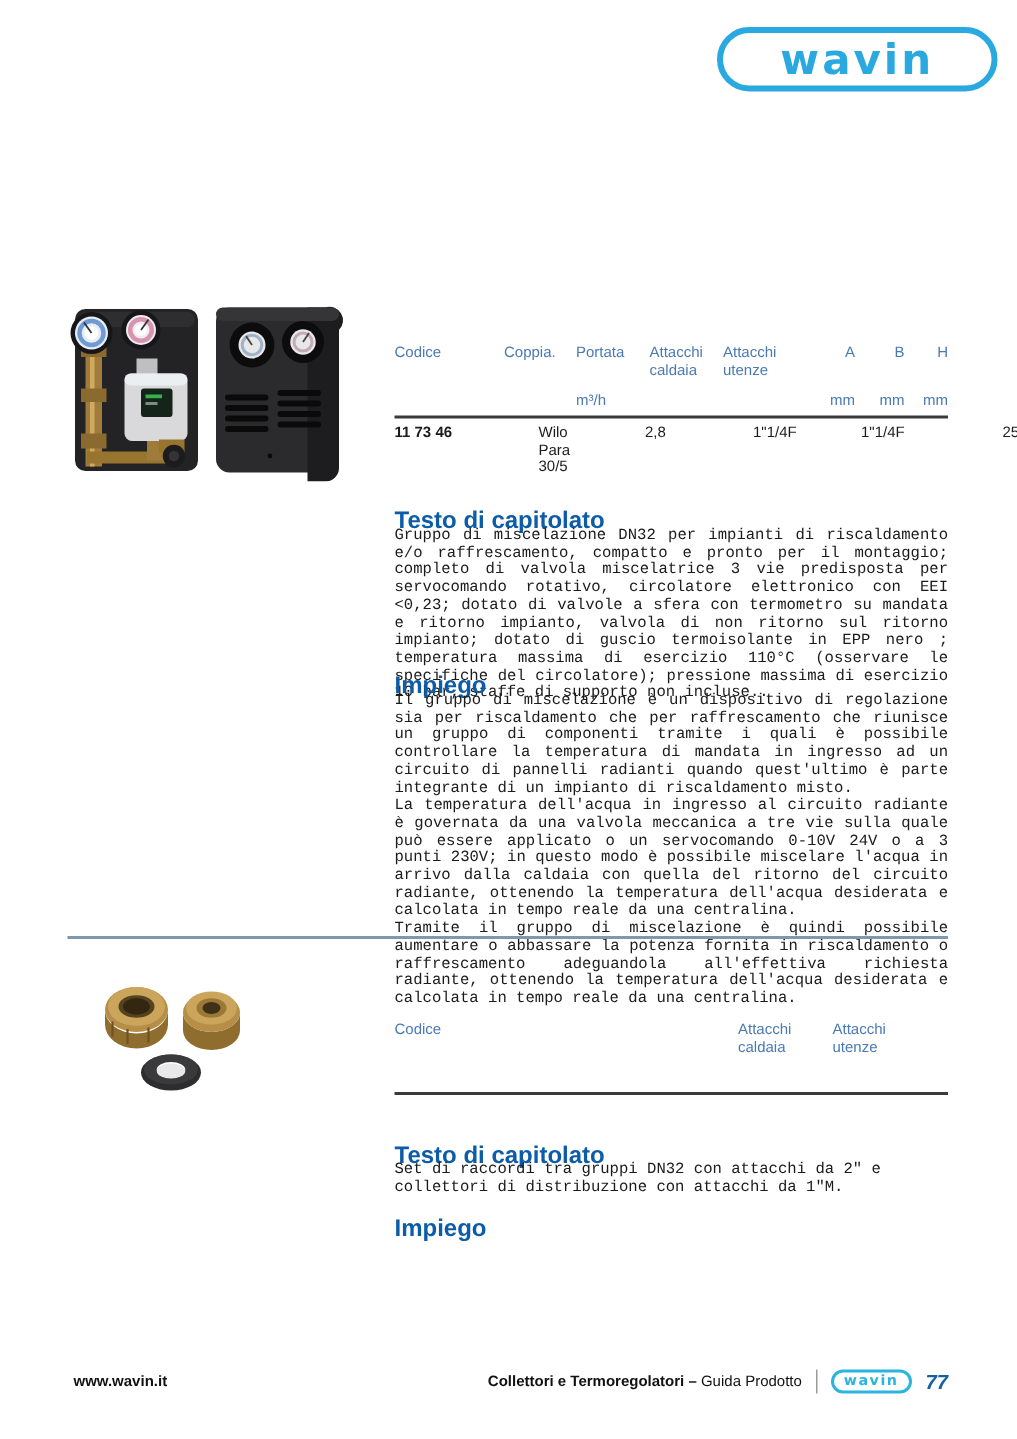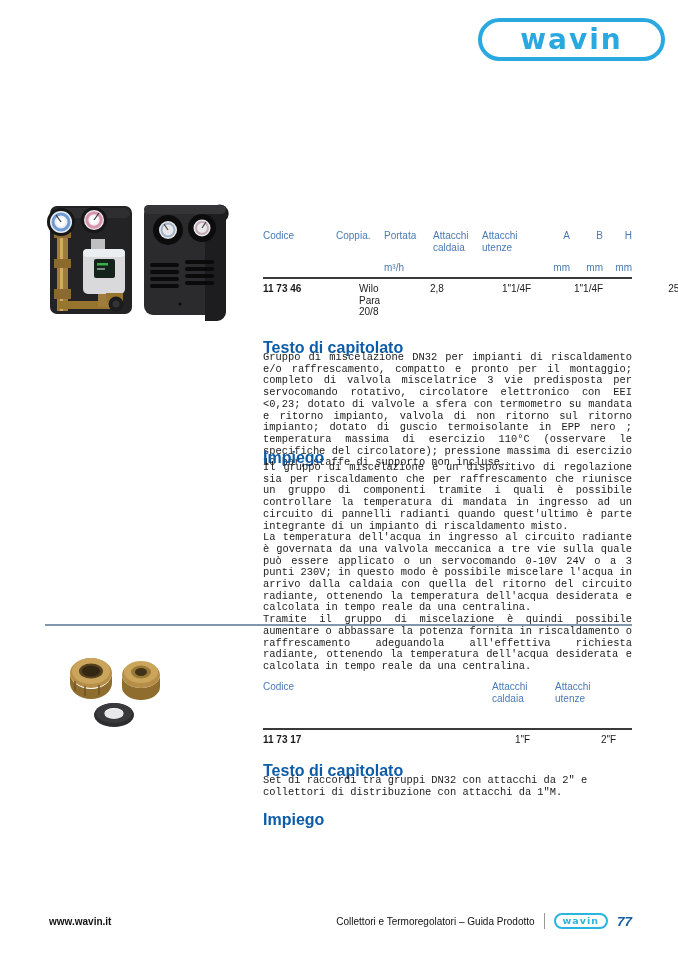--- a/index.html
+++ b/index.html
@@ -49,21 +49,21 @@
   
   .footer-left {
     position:absolute; left:49px; top:916px;
     font-size:10px; font-weight:bold; color:#111111;
   }
   .footer-right {
     position:absolute; right:46px; top:911px; height:20px;
     display:flex; align-items:center; gap:9px;
   }
   .doc-title { font-size:10px; color:#111111; white-space:nowrap; }
-  .doc-title b { font-weight:normal; }
+  .doc-title b { font-weight:bold; }
   .vdiv { width:1px; height:16px; background:#9a9a9a; }
   .mini-logo {
     box-sizing:border-box; border:2px solid #2ab4de; border-radius:9px;
     padding:1px 7px; display:flex; align-items:center; justify-content:center;
   }
   .mini-logo span {
     color:#2ab4de; font-weight:bold; font-size:9.5px; letter-spacing:1px;
     font-family:"DejaVu Sans", sans-serif; line-height:1;
   }
   .page-num { color:#15609f; font-weight:bold; font-size:13.5px; font-style:italic; }
@@ -158,21 +158,21 @@
       <div>m³/h</div>
       <div></div>
         <div></div>
       <div class="num">mm</div>
       <div class="num">mm</div>
       <div class="num">mm</div>
     </div>
     <div class="rule"></div>
     <div class="grid1 datarow">
       <div class="code">11 73 46</div>
-      <div style="padding-right:14px;">Wilo Para 20/8</div>
+      <div style="padding-right:14px;">Wilo Para 30/5</div>
       <div>2,8</div>
       <div>1"1/4F</div>
       <div>1"1/4F</div>
       <div class="num">250</div>
       <div class="num">410</div>
       <div class="num">250</div>
     </div>
   </div>
 
   <div class="heading" style="top:339px;">Testo di capitolato</div>
@@ -213,25 +213,20 @@
   </svg>
 
 
   <div class="ptable" style="top:681px;">
     <div class="grid2 hdr">
       <div><span>Codice</span></div>
       <div><span>Attacchi</span><br><span>caldaia</span></div>
       <div><span>Attacchi</span><br><span>utenze</span></div>
     </div>
     <div class="rule" style="margin-top:24px;"></div>
-    <div class="grid2 datarow">
-      <div class="code">11 73 17</div>
-      <div>1"F</div>
-      <div>2"F</div>
-    </div>
   </div>
 
   <div class="heading" style="top:762px;">Testo di capitolato</div>
   <div class="bodytext" style="top:775px; text-align:left;">
     <p>Set di raccordi tra gruppi DN32 con attacchi da 2" e collettori di distribuzione con attacchi da 1"M.</p>
   </div>
 
   <div class="heading" style="top:811px;">Impiego</div>
 
   <div class="footer-left">www.wavin.it</div>

